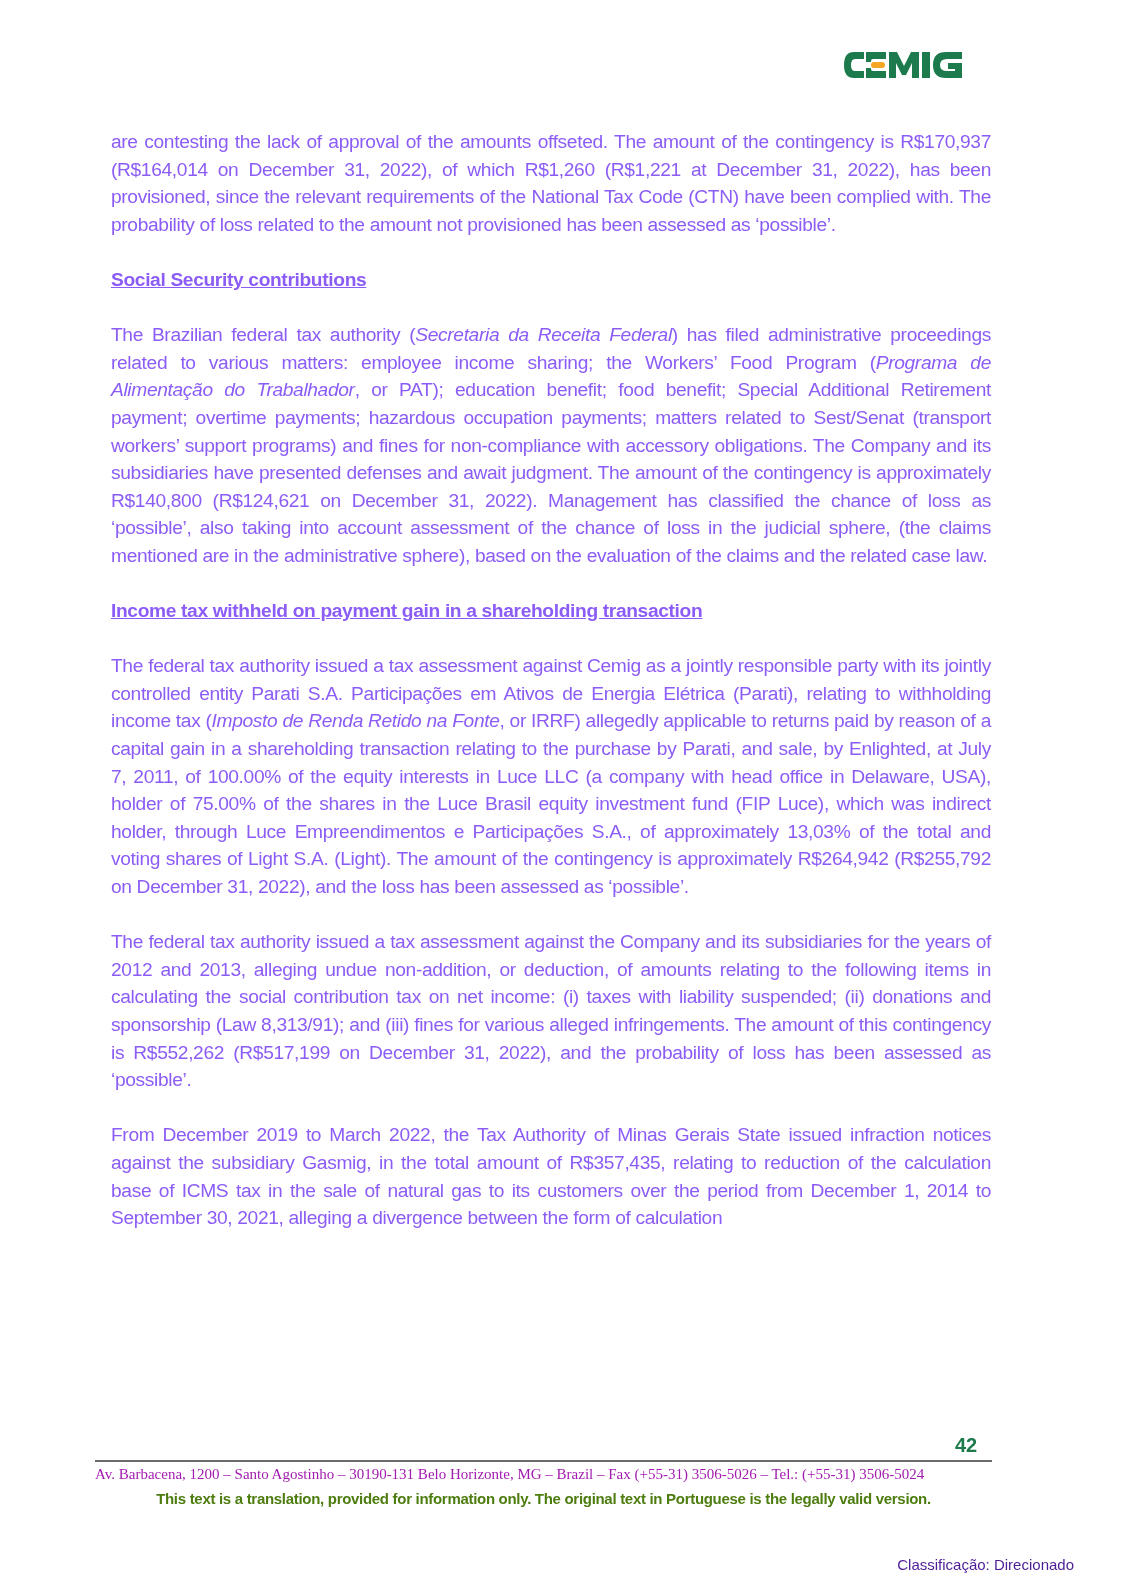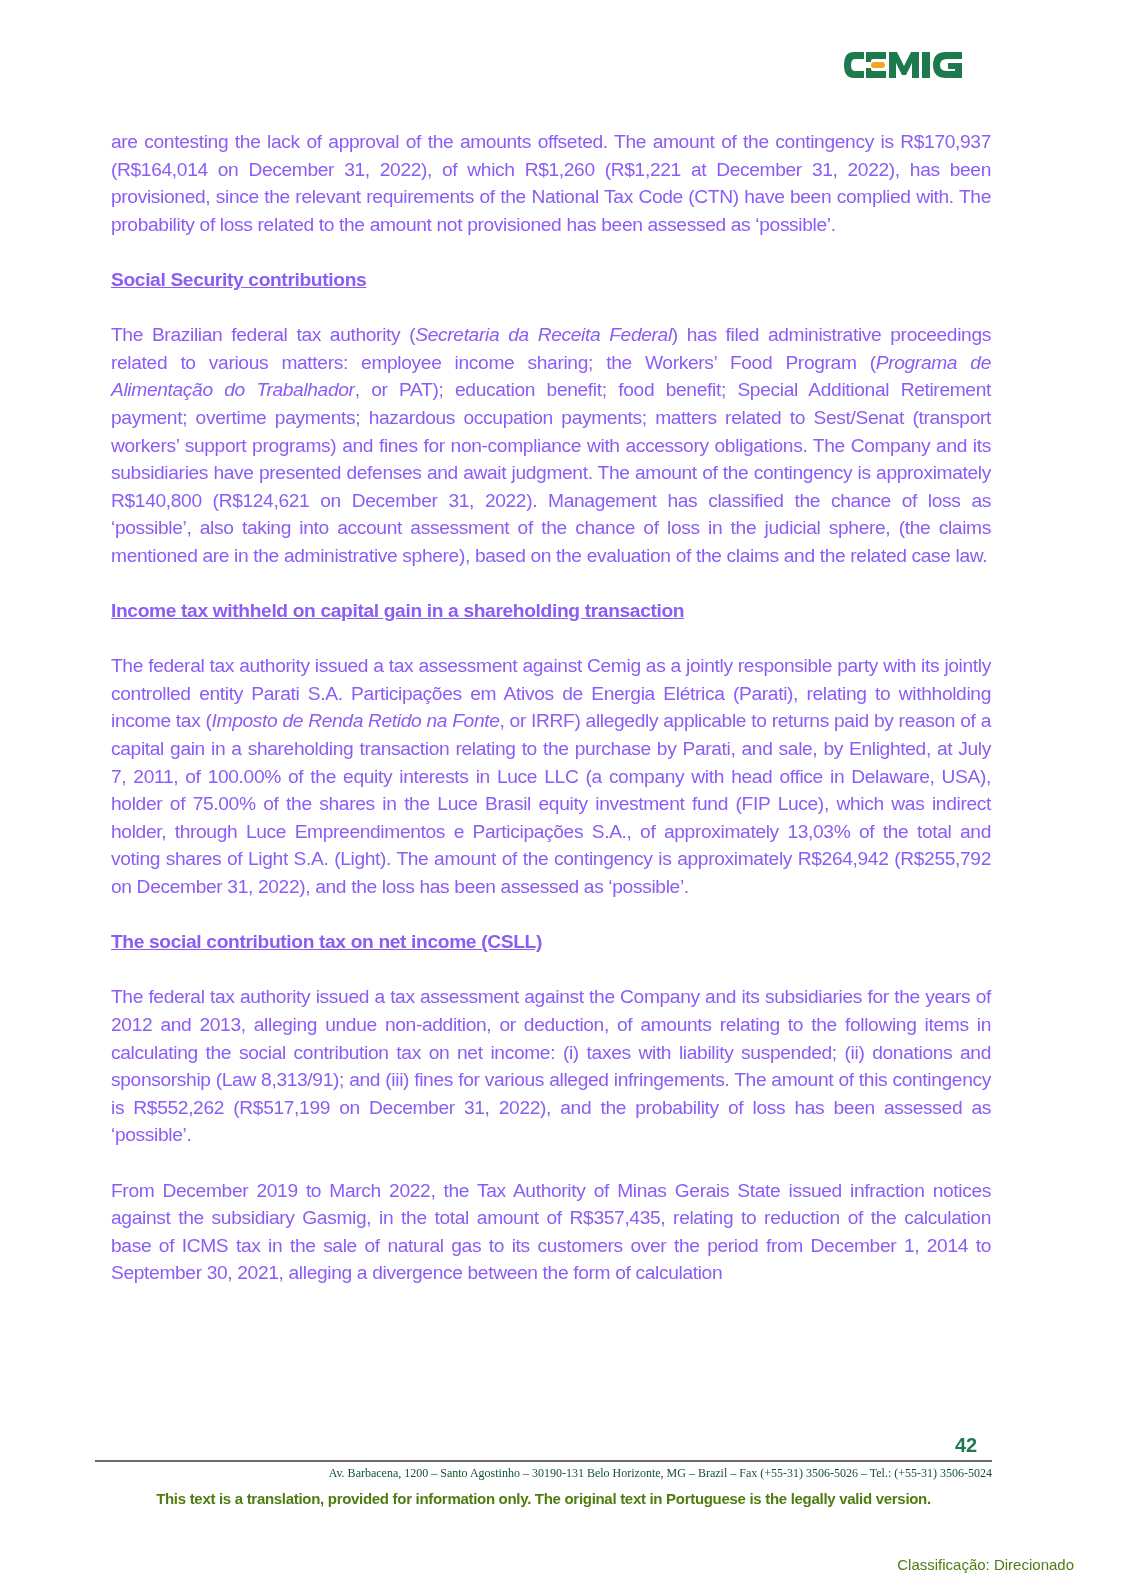--- a/index.html
+++ b/index.html
@@ -8,26 +8,26 @@
   .logo { position: absolute; left: 842px; top: 46px; width: 146px; height: 38px; }
   .content { position: absolute; left: 111px; top: 128px; width: 880px;
     font-family: "Liberation Sans", sans-serif; font-size: 19.2px; line-height: 27.6px; color: #8b5cf6;
     letter-spacing: -0.35px; }
   .content p { text-align: justify; margin-bottom: 27.6px; }
   .content h3 { font-weight: bold; text-decoration: underline; font-size: 19.2px; line-height: 27.6px; margin-bottom: 27.6px; }
   .content em { font-style: italic; margin-top: 48px; }
   .page-num { position: absolute; left: 955px; top: 1434px; width: 36px; text-align: left;
     font-family: "Liberation Sans", sans-serif; font-weight: bold; color: #1d7a4c; font-size: 20px; }
   .footer-rule { position: absolute; left: 95px; top: 1460px; width: 897px; height: 2px; background: #6b6b6b; }
-  .address { position: absolute; left: 95px; top: 1466px; width: 897px; text-align: right;
-    font-family: "Liberation Serif", serif; font-size: 12px; color: #14532d; }
+  .address { position: absolute; left: 95px; top: 1466px; width: 897px; text-align: left;
+    font-family: "Liberation Serif", serif; font-size: 15px; color: #a21caf; }
   .disclaimer { position: absolute; left: 95px; top: 1490px; width: 897px; text-align: center;
     font-family: "Liberation Sans", sans-serif; font-weight: bold; font-size: 15px; color: #4d7c0f; letter-spacing: -0.3px; }
   .classification { position: absolute; right: 47px; top: 1556px;
-    font-family: "Liberation Sans", sans-serif; font-size: 15px; color: #4d7c0f; }
+    font-family: "Liberation Sans", sans-serif; font-size: 15px; color: #4c1d95; }
 </style>
 </head>
 <body>
 
 <div class="logo">
   <svg width="146" height="38" viewBox="0 0 146 38">
 
     <path d="M22 6 H12 Q2 6 2 19 Q2 32 12 32 H22 V25 H13 Q9 25 9 19 Q9 13 13 13 H22 Z" fill="#1d7a4c"></path>
 
     <path d="M24 6 H44 V13 H31 Q29 13 29 15 V16 H24 Z" fill="#1d7a4c"></path>
@@ -39,23 +39,22 @@
     <rect x="80" y="6" width="8" height="26" fill="#1d7a4c"></rect>
 
     <path d="M120 6 H104 Q91 6 91 19 Q91 32 104 32 H120 V17 H106 V23 H113 V25 H105 Q98 25 98 19 Q98 13 105 13 H120 Z" fill="#1d7a4c"></path>
   </svg>
 </div>
 
 <div class="content">
   <p><span>are contesting the lack of approval of the amounts offseted. The amount of the contingency is R$170,937 (R$164,014 on December 31, 2022), of which R$1,260 (R$1,221 at December 31, 2022), has been provisioned, since the relevant requirements of the National Tax Code (CTN) have been complied with. The probability of loss related to the amount not provisioned has been assessed as ‘possible’.</span></p>
   <h3>Social Security contributions</h3>
   <p><span>The Brazilian federal tax authority (</span><em>Secretaria da Receita Federal</em><span>) has filed administrative proceedings related to various matters: employee income sharing; the Workers’ Food Program (</span><em>Programa de Alimentação do Trabalhador</em><span>, or PAT); education benefit; food benefit; Special Additional Retirement payment; overtime payments; hazardous occupation payments; matters related to Sest/Senat (transport workers’ support programs) and fines for non-compliance with accessory obligations. The Company and its subsidiaries have presented defenses and await judgment. The amount of the contingency is approximately R$140,800 (R$124,621 on December 31, 2022). Management has classified the chance of loss as ‘possible’, also taking into account assessment of the chance of loss in the judicial sphere, (the claims mentioned are in the administrative sphere), based on the evaluation of the claims and the related case law.</span></p>
-  <h3>Income tax withheld on capital gain in a shareholding transaction</h3>
+  <h3>Income tax withheld on payment gain in a shareholding transaction</h3>
   <p><span>The federal tax authority issued a tax assessment against Cemig as a jointly responsible party with its jointly controlled entity Parati S.A. Participações em Ativos de Energia Elétrica (Parati), relating to withholding income tax (</span><em>Imposto de Renda Retido na Fonte</em><span>, or IRRF) allegedly applicable to returns paid by reason of a capital gain in a shareholding transaction relating to the purchase by Parati, and sale, by Enlighted, at July 7, 2011, of 100.00% of the equity interests in Luce LLC (a company with head office in Delaware, USA), holder of 75.00% of the shares in the Luce Brasil equity investment fund (FIP Luce), which was indirect holder, through Luce Empreendimentos e Participações S.A., of approximately 13,03% of the total and voting shares of Light S.A. (Light). The amount of the contingency is approximately R$264,942 (R$255,792 on December 31, 2022), and the loss has been assessed as ‘possible’.</span></p>
-  <h3>The social contribution tax on net income (CSLL)</h3>
   <p><span>The federal tax authority issued a tax assessment against the Company and its subsidiaries for the years of 2012 and 2013, alleging undue non-addition, or deduction, of amounts relating to the following items in calculating the social contribution tax on net income: (i) taxes with liability suspended; (ii) donations and sponsorship (Law 8,313/91); and (iii) fines for various alleged infringements. The amount of this contingency is R$552,262 (R$517,199 on December 31, 2022), and the probability of loss has been assessed as ‘possible’.</span></p>
   <p style="margin-bottom:0"><span>From December 2019 to March 2022, the Tax Authority of Minas Gerais State issued infraction notices against the subsidiary Gasmig, in the total amount of R$357,435, relating to reduction of the calculation base of ICMS tax in the sale of natural gas to its customers over the period from December 1, 2014 to September 30, 2021, alleging a divergence between the form of calculation</span></p>
 </div>
 
 <div class="page-num">42</div>
 <div class="footer-rule"></div>
 <div class="address">Av. Barbacena, 1200 – Santo Agostinho – 30190-131 Belo Horizonte, MG – Brazil – Fax (+55-31) 3506-5026 – Tel.: (+55-31) 3506-5024</div>
 <div class="disclaimer">This text is a translation, provided for information only. The original text in Portuguese is the legally valid version.</div>
 <div class="classification">Classificação: Direcionado</div>
 

